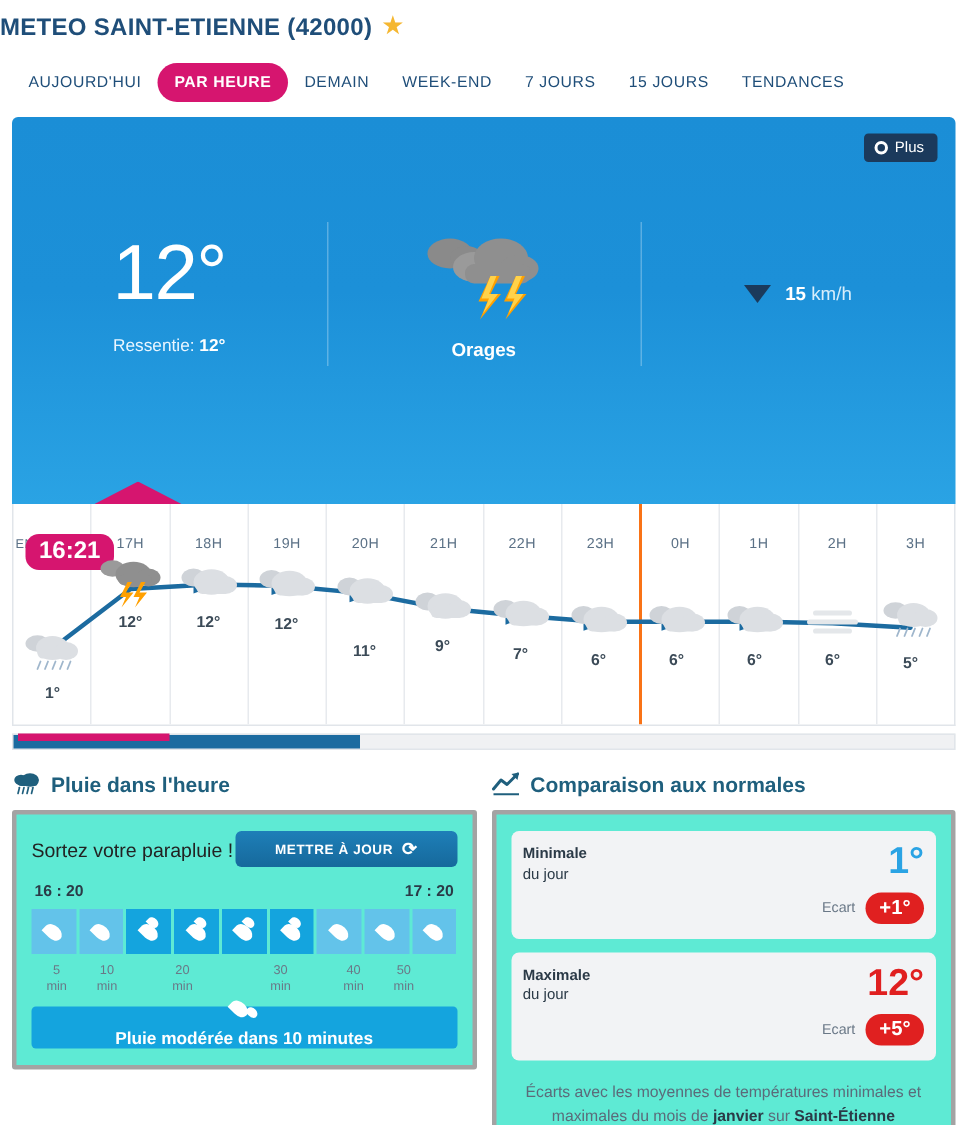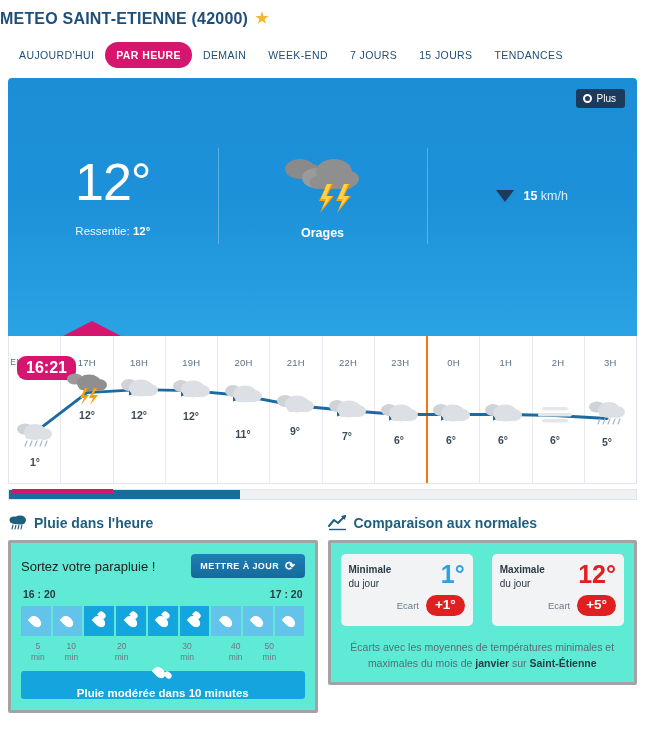--- a/index.html
+++ b/index.html
@@ -155,21 +155,21 @@
 
   .sec-head { display: flex; align-items: center; gap: 7px; font-size: 14px; font-weight: bold; color: #1f5f7d; margin-bottom: 9px; }
 
   .card { border: 3px solid #a3a3a3; border-radius: 2px; background: #5eead4; padding: 11px 10px; }
 
   .rain-top { display: flex; align-items: center; justify-content: space-between; }
   .rain-title { font-size: 13px; color: #222; }
   .update-btn {
     background: linear-gradient(to bottom, #1e7fb8, #16699c);
     color: #fff; font-size: 9px; font-weight: bold; letter-spacing: .4px;
-    border: none; border-radius: 4px; padding: 6px 9px;
+    border: none; border-radius: 4px; padding: 6px 26px;
     display: flex; align-items: center; gap: 6px; cursor: pointer;
   }
   .refresh-glyph { font-size: 12px; line-height: 1; }
 
   .rain-times { display: flex; justify-content: space-between; font-size: 10.5px; color: #2b3a47; font-weight: bold; margin: 10px 2px 6px 2px; }
 
   .drops { display: flex; gap: 2px; }
   .drop-cell { flex: 1; height: 30px; display: flex; align-items: center; justify-content: center; position: relative; }
   .drop-cell.light { background: #63c3ea; }
   .drop-cell.dark  { background: #14a4de; }
@@ -183,21 +183,21 @@
     margin-top: 9px; background: #14a4de; color: #fff;
     border-radius: 3px; height: 28px;
     display: flex; align-items: center; justify-content: center; gap: 8px;
     font-size: 11.5px; font-weight: bold; cursor: pointer; flex-direction: column;
   }
   .banner-drops { position: relative; width: 16px; height: 15px; }
   .banner-drops .d1 { position: absolute; left: 0; bottom: 0; }
   .banner-drops .d2 { top: 0; right: 0; }
 
   
-  .norm-row { display: flex; gap: 19px; }
+  .norm-row { display: flex; gap: 9px; flex-direction: column; }
   .norm-box { flex: 1; background: #f2f3f5; border-radius: 5px; padding: 9px 8px 10px 8px; }
   .norm-l1 { display: flex; align-items: flex-start; justify-content: space-between; }
   .norm-label { font-size: 10px; color: #2b3a47; line-height: 1.35; }
   .norm-label b { font-weight: bold; }
   .norm-val { font-size: 25px; font-weight: bold; line-height: .95; }
   .norm-val.cold { color: #2aa3e4; }
   .norm-val.hot  { color: #e02020; }
   .norm-l2 { display: flex; align-items: center; justify-content: flex-end; gap: 7px; margin-top: 5px; }
   .ecart-lbl { font-size: 9.5px; color: #6a7887; }
   .ecart-pill {

